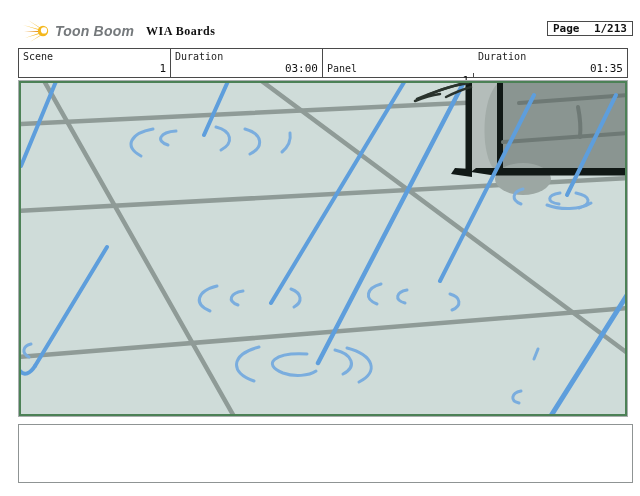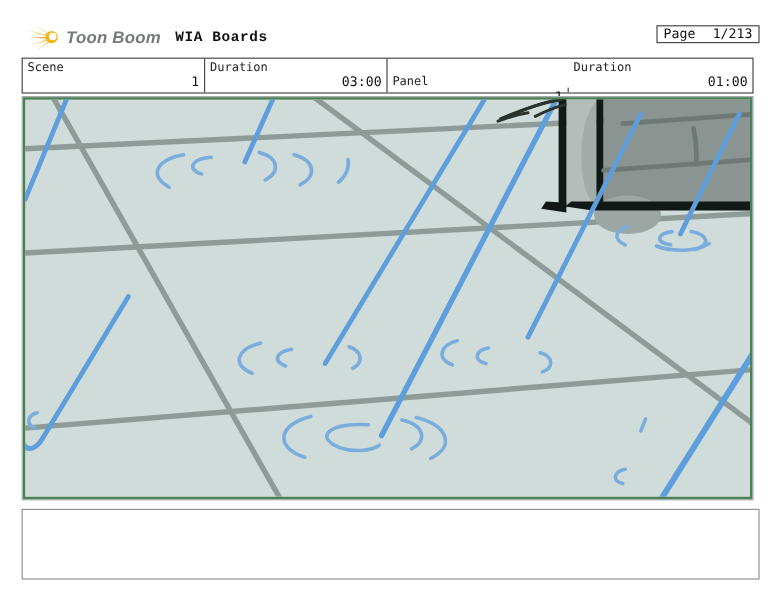--- a/index.html
+++ b/index.html
@@ -8,27 +8,27 @@
     font-family:"DejaVu Sans Mono",monospace;overflow:hidden;
   }
   
   .logo-row{position:absolute;left:22px;top:16px;height:30px;display:flex;align-items:center;}
   .logo-mark{width:30px;height:28px;flex:0 0 auto;}
   .logo-text{
     font-family:"Liberation Sans",sans-serif;font-style:italic;font-weight:bold;
     font-size:14px;color:var(--logo-text-gray);margin-left:3px;letter-spacing:.2px;
   }
   .doc-title{
-    font-family:Liberation Mono, monospace;font-weight:bold;font-size:12px;
+    font-family:Liberation Serif, serif;font-weight:bold;font-size:12px;
     color:var(--title-black);margin-left:12px;letter-spacing:.5px;
   }
   .page-box{
     position:absolute;left:547px;top:21px;width:86px;height:15px;box-sizing:border-box;
     border:1px solid var(--chrome-border);display:flex;align-items:center;
-    justify-content:space-between;padding:0 5px;font-weight:normal;font-size:11px;color:#111;
+    justify-content:space-between;padding:0 5px;font-weight:bold;font-size:11px;color:#111;
   }
   
   .info-table{
     position:absolute;left:18px;top:48px;width:610px;height:30px;box-sizing:border-box;
     border:1px solid var(--chrome-border);display:flex;background:#fff;
   }
   .info-cell{
     position:relative;box-sizing:border-box;border-right:1px solid var(--chrome-border);
     display:flex;flex-direction:column;justify-content:center;
   }
@@ -86,21 +86,21 @@
     <div class="info-cell w2">
       <span class="lbl">Duration</span>
       <span class="val">03:00</span>
     </div>
     <div class="info-cell w3">
       <span class="lbl">Panel</span>
       <span class="val">1</span>
     </div>
     <div class="info-cell w4">
       <span class="lbl">Duration</span>
-      <span class="val">01:00</span>
+      <span class="val">01:35</span>
     </div>
   </div>
 
   <div class="board-frame">
     <div class="board-green">
       <svg viewBox="21 83 604 331" preserveAspectRatio="none">
 
         <g stroke="var(--tile-line)" stroke-width="4.5" stroke-linecap="round" fill="none">
           <path d="M20,124 L628,95"></path>
           <path d="M18,211 L628,178"></path>

